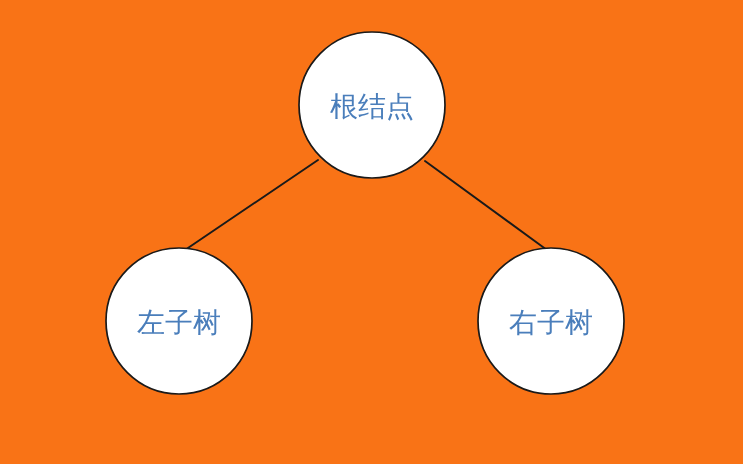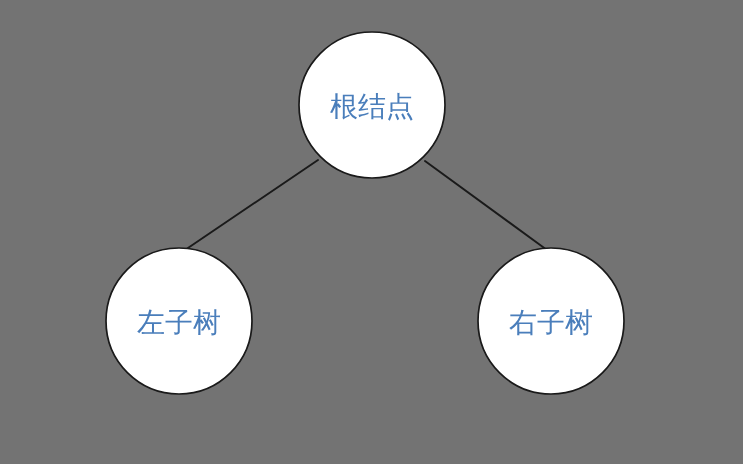--- a/index.html
+++ b/index.html
@@ -40,21 +40,21 @@
     font-size: 28px;
     fill: #4a7ebb;
     text-anchor: middle;
     dominant-baseline: central;
     letter-spacing: 0px;
   }
 </style>
 </head>
 <body>
 
-<div id="canvas" style="background: #737373;">
+<div id="canvas" style="background: #f97316;">
   <svg id="tree-svg" viewBox="0 0 743 464" xmlns="http://www.w3.org/2000/svg">
 
     <line class="tree-edge" x1="318" y1="160" x2="185" y2="250" style="stroke: rgb(26, 26, 26);"></line>
     <line class="tree-edge" style="display:none"></line>
 
     <line class="tree-edge" x1="425" y1="161" x2="547" y2="250" style="stroke: rgb(26, 26, 26);"></line>
 
     <circle class="node-circle" cx="372" cy="105" r="73" style="stroke: rgb(26, 26, 26);"></circle>
     <text class="node-label" x="372" y="106" style="fill: rgb(74, 126, 187);">根结点</text>
 

